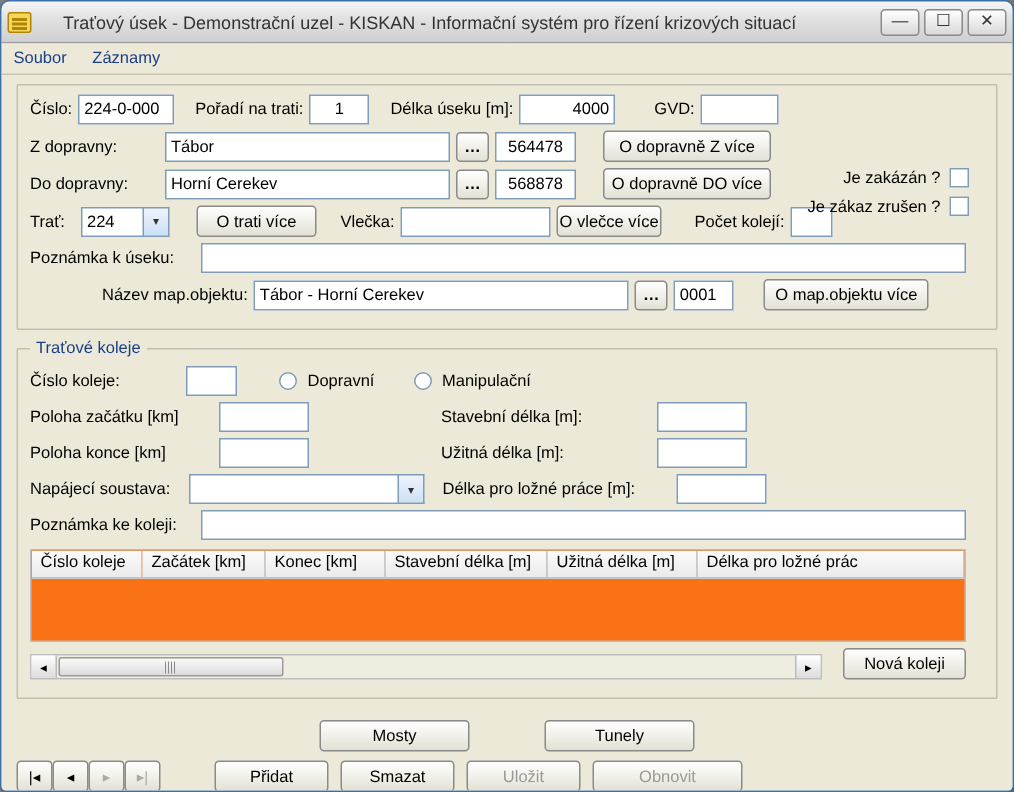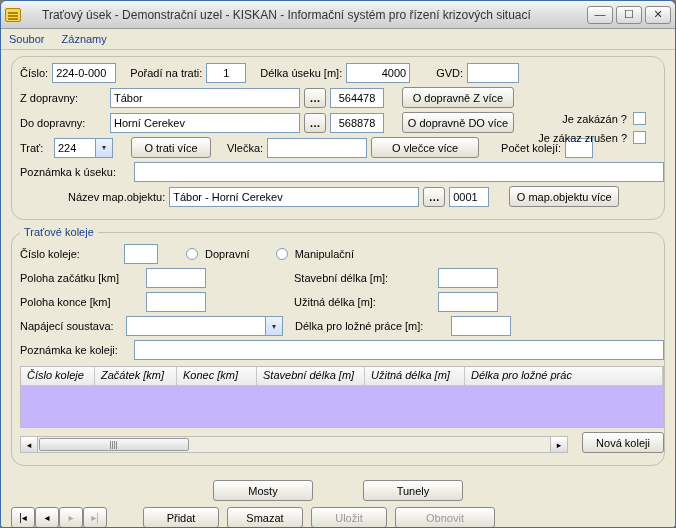--- a/index.html
+++ b/index.html
@@ -58,22 +58,22 @@
   .content {
     flex:1;
     padding:6px 10px 8px 10px;
     background:#ECE9D8;
     display:flex; flex-direction:column;
     overflow:hidden;
   }
   fieldset.group{
     border:1px solid #c0c0b0;
     margin:0 0 6px 0;
-    padding:6px 0 8px 8px;
-    border-radius:13px;
+    padding:6px 20px 8px 8px;
+    border-radius:1px;
   }
   fieldset.group legend{padding:0 4px; color:#1a3e8a;}
   .row{display:flex;align-items:center;margin-bottom:4px;gap:4px;}
   .lbl{white-space:nowrap;}
   input.textbox, .textbox {
     border:1px solid #7f9db9;
     background:#fff;
     height:20px;
     padding:1px 3px;
     font: inherit;
@@ -98,23 +98,22 @@
     background:linear-gradient(#eef3fb,#cde0f7);
     display:flex;align-items:center;justify-content:center;font-size:8px;color:#4a6;
     color:#333;
   }
   .dots{width:22px;height:20px;border:1px solid #8a8a8a;border-radius:3px;
     background:linear-gradient(#fff,#E3E1D4);display:flex;align-items:center;justify-content:center;
     font-weight:bold;letter-spacing:0;cursor:default;font-size:11px;}
   .chk{width:13px;height:13px;border:1px solid #7f9db9;background:#fff;display:inline-block;}
   .radio{width:12px;height:12px;border:1px solid #7f9db9;border-radius:50%;background:#fff;display:inline-block;margin-right:3px;vertical-align:-2px;}
   .table{
-    border:1px solid #bdbdbd;background:#c4b5fd;height:62px;position:relative;
+    border:1px solid #bdbdbd;background:#f97316;height:62px;position:relative;
     margin-top:2px;
-    font-style:italic;
   }
   .thead{display:flex;position:sticky;top:0;height:19px;}
   .th{border-right:1px solid #c8c8c8;border-bottom:1px solid #c8c8c8;
     background:linear-gradient(#fbfbfb,#eaeaea);padding:2px 6px;white-space:nowrap;
     overflow:hidden;
   }
   .hscroll{display:flex;align-items:center;height:17px;background:#efece0;
     border:1px solid #bdbdbd; margin-top:4px;}
   .hscroll .arrowbtn{width:17px;height:15px;background:linear-gradient(#fff,#dcdcdc);
     border-right:1px solid #bbb;display:flex;align-items:center;justify-content:center;font-size:9px;}
@@ -190,21 +189,21 @@
         <span class="lbl" style="width:30px">Trať:</span>
         <div class="combo">
           <input class="textbox" style="width: 42px;" value="224">
           <div class="arrow">▾</div>
         </div>
         <span style="width:10px"></span>
         <button class="btn" style="width:80px">O trati více</button>
         <span style="width:8px"></span>
         <span class="lbl">Vlečka:</span>
         <input class="textbox" style="width: 100px;" value="">
-        <button class="btn" style="width:108px">O vlečce více</button>
+        <button class="btn" style="width:70px">O vlečce více</button>
         <span style="width:14px"></span>
         <span class="lbl">Počet kolejí:</span>
         <input class="textbox" style="width: 28px;" value="">
       </div>
 
       <div class="row">
         <span class="lbl" style="width:110px">Poznámka k úseku:</span>
         <input class="textbox" style="flex: 1 1 0%;" value="">
       </div>
 

